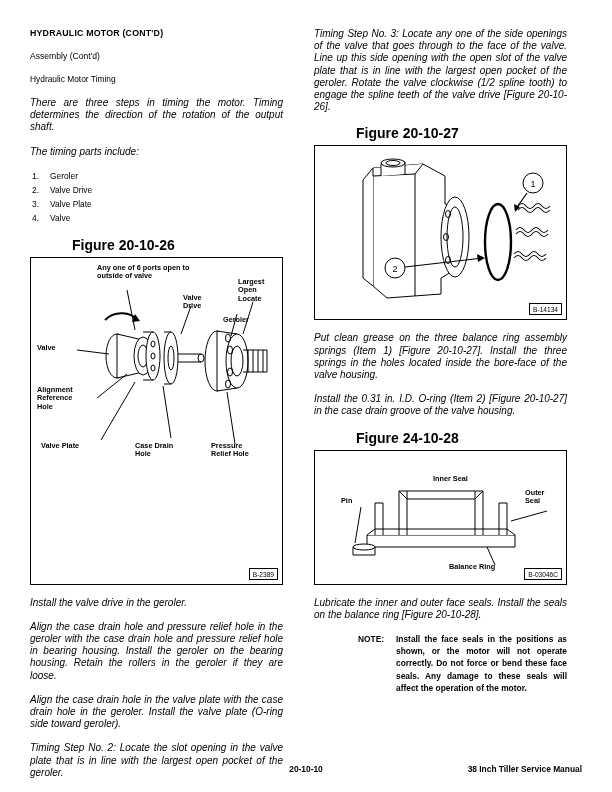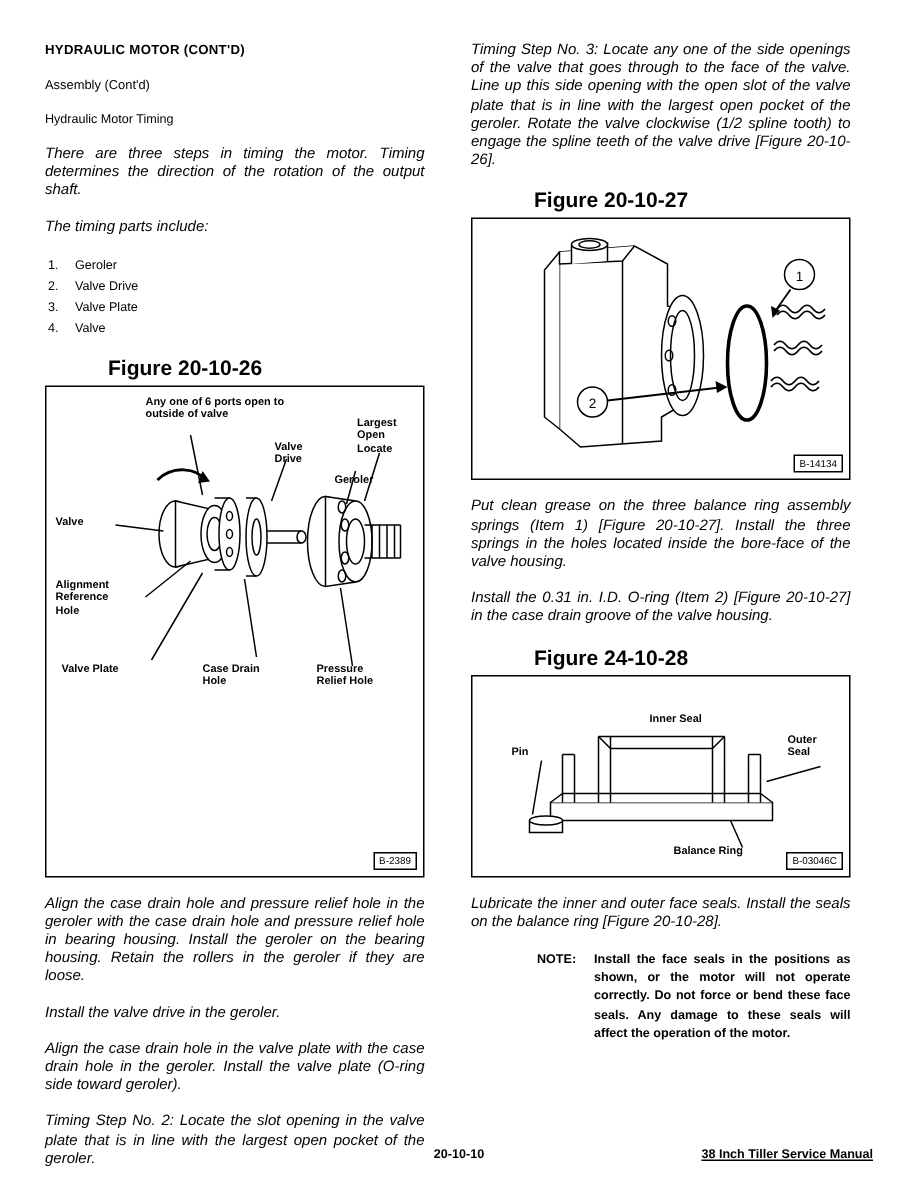--- a/index.html
+++ b/index.html
@@ -123,21 +123,20 @@
   .footer .pagenum {
     position: absolute;
     left: 50%;
     transform: translateX(-50%);
     white-space: nowrap;
   }
   .footer .manual {
     position: absolute;
     right: 0;
     white-space: nowrap;
-    text-decoration: underline;
   }
   svg { display: block; }
 </style>
 </head>
 <body>
 
 <div class="page">
 
   <div class="col col-left">
 
@@ -214,22 +213,22 @@
       <div class="callout" style="left:192px; top:58px; width:40px;">Geroler</div>
       <div class="callout" style="left:6px; top:86px; width:36px;">Valve</div>
       <div class="callout" style="left:6px; top:128px; width:52px;">Alignment Reference Hole</div>
       <div class="callout" style="left:10px; top:184px; width:58px;">Valve Plate</div>
       <div class="callout" style="left:104px; top:184px; width:46px;">Case Drain Hole</div>
       <div class="callout" style="left:180px; top:184px; width:52px;">Pressure Relief Hole</div>
 
       <div class="fig-id">B-2389</div>
     </div>
 
+    <p class="body">Install the valve drive in the geroler.</p>
     <p class="body">Align the case drain hole and pressure relief hole in the geroler with the case drain hole and pressure relief hole in bearing housing. Install the geroler on the bearing housing. Retain the rollers in the geroler if they are loose.</p>
-    <p class="body">Install the valve drive in the geroler.</p>
     <p class="body">Align the case drain hole in the valve plate with the case drain hole in the geroler. Install the valve plate (O-ring side toward geroler).</p>
     <p class="body last">Timing Step No. 2: Locate the slot opening in the valve plate that is in line with the largest open pocket of the geroler.</p>
   </div>
 
   <div class="col col-right">
 
     <p class="body">Timing Step No. 3: Locate any one of the side openings of the valve that goes through to the face of the valve. Line up this side opening with the open slot of the valve plate that is in line with the largest open pocket of the geroler. Rotate the valve clockwise (1/2 spline tooth) to engage the spline teeth of the valve drive [Figure 20-10-26].</p>
 
     <div class="fig-label">Figure 20-10-27</div>
 

